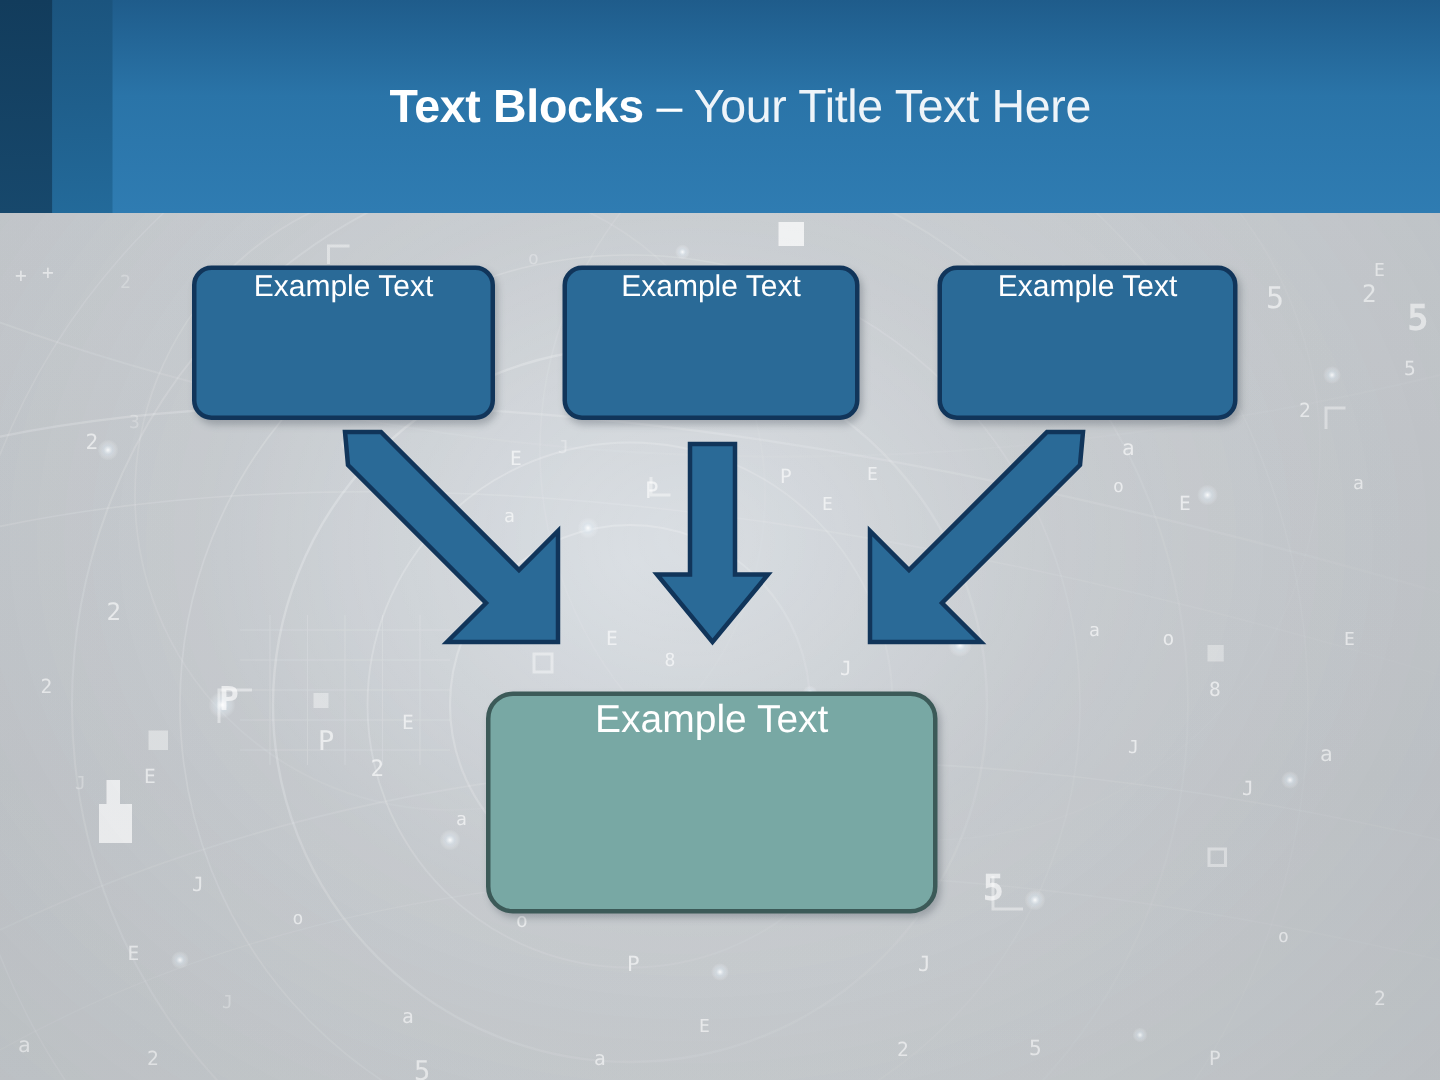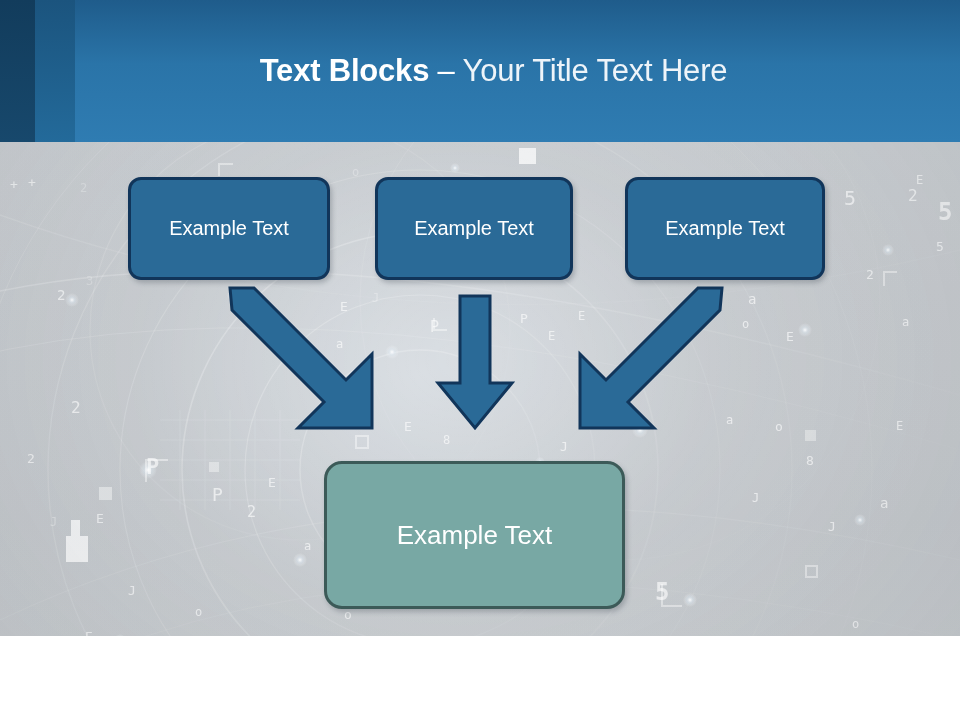--- a/index.html
+++ b/index.html
@@ -7,21 +7,21 @@
     padding: 0;
     background: #ffffff;
   }
   body {
     font-family: "Liberation Sans", sans-serif;
   }
 
   #slide {
     position: relative;
     width: 960px;
-    height: 636px;
+    height: 720px;
     overflow: hidden;
     background: #c3c7ca;
   }
 
   
   .bg-base {
     position: absolute;
     left: 0; top: 0;
     width: 960px; height: 720px;
     background:
@@ -88,21 +88,20 @@
   }
   .title-strong { font-weight: bold; color: #ffffff; }
   .title-dash   { font-weight: normal; color: #ffffff; }
   .title-rest   { font-weight: normal; color: #eef4f9; }
 
   
   .node {
     position: absolute;
     box-sizing: border-box;
     display: flex;
-    align-items: center;
     justify-content: center;
     color: #ffffff;
     text-align: center;
     box-shadow: 2px 3px 5px rgba(60,70,80,0.30);
   }
   .node-top {
     background: #2a6a97;
     border: 3px solid #11355a;
     border-radius: 13px;
     font-size: 20px;

